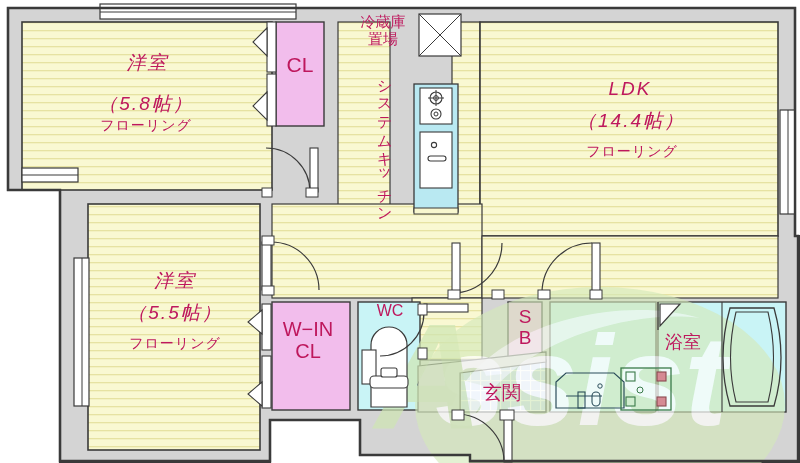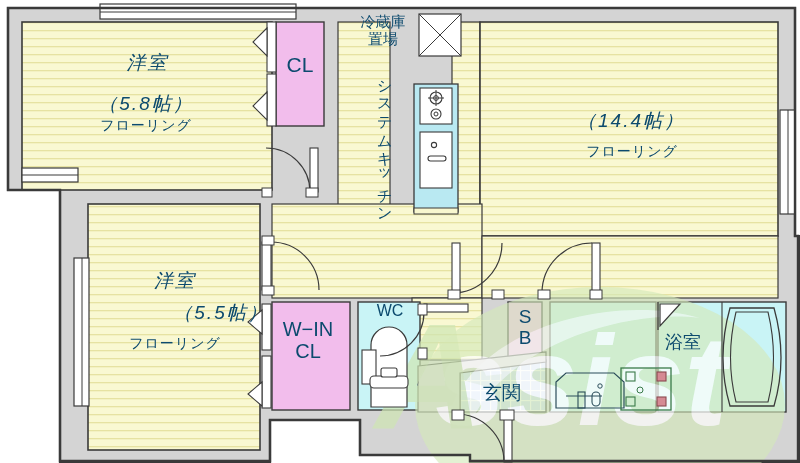--- a/index.html
+++ b/index.html
@@ -1,19 +1,19 @@
 <!DOCTYPE html>
 <html><head>
 <meta charset="utf-8">
 <style>
   html,body{margin:0;padding:0;background:#ffffff;}
   body{font-family:"Liberation Sans","DejaVu Sans",sans-serif;}
   #plan{position:relative;width:800px;height:463px;overflow:hidden;background:#ffffff;}
   svg#floor{position:absolute;left:0;top:0;width:800px;height:463px;}
-  .lbl{position:absolute;text-align:center;color:#0c4a6e;line-height:1.12;pointer-events:none;white-space:nowrap;}
+  .lbl{position:absolute;text-align:center;color:#be185d;line-height:1.12;pointer-events:none;white-space:nowrap;}
   .lbl .l1{display:block;}
   .big{font-size:19px;letter-spacing:2px;font-style:italic;}
   .mid{font-size:14px;letter-spacing:1px;}
   .vert{writing-mode:vertical-rl;text-orientation:upright;letter-spacing:1px;}
 </style>
 </head>
 <body>
 
 <div id="plan">
 
@@ -227,27 +227,30 @@
   <div class="lbl big" style="left:46px;top:85px;width:200px;margin-top:8px;">
     <span class="l1">（5.8帖）</span>
   </div>
   <div class="lbl mid" style="left:50px;top:118px;width:192px;">
     <span class="l1">フローリング</span>
   </div>
 
   <div class="lbl big" style="left:120px;top:270px;width:110px;">
     <span class="l1">洋室</span>
   </div>
-  <div class="lbl big" style="left:84px;top:302px;width:182px;padding-left:46px;">
+  <div class="lbl big" style="left:84px;top:302px;width:182px;">
     <span class="l1">（5.5帖）</span>
   </div>
   <div class="lbl mid" style="left:84px;top:336px;width:182px;">
     <span class="l1">フローリング</span>
   </div>
 
+  <div class="lbl big" style="left:560px;top:78px;width:140px;">
+    <span class="l1">LDK</span>
+  </div>
   <div class="lbl big" style="left:540px;top:110px;width:182px;">
     <span class="l1">（14.4帖）</span>
   </div>
   <div class="lbl mid" style="left:544px;top:144px;width:176px;">
     <span class="l1">フローリング</span>
   </div>
 
   <div class="lbl" style="left:278px;top:53px;width:44px;font-size:21px;">
     <span class="l1">CL</span>
   </div>

